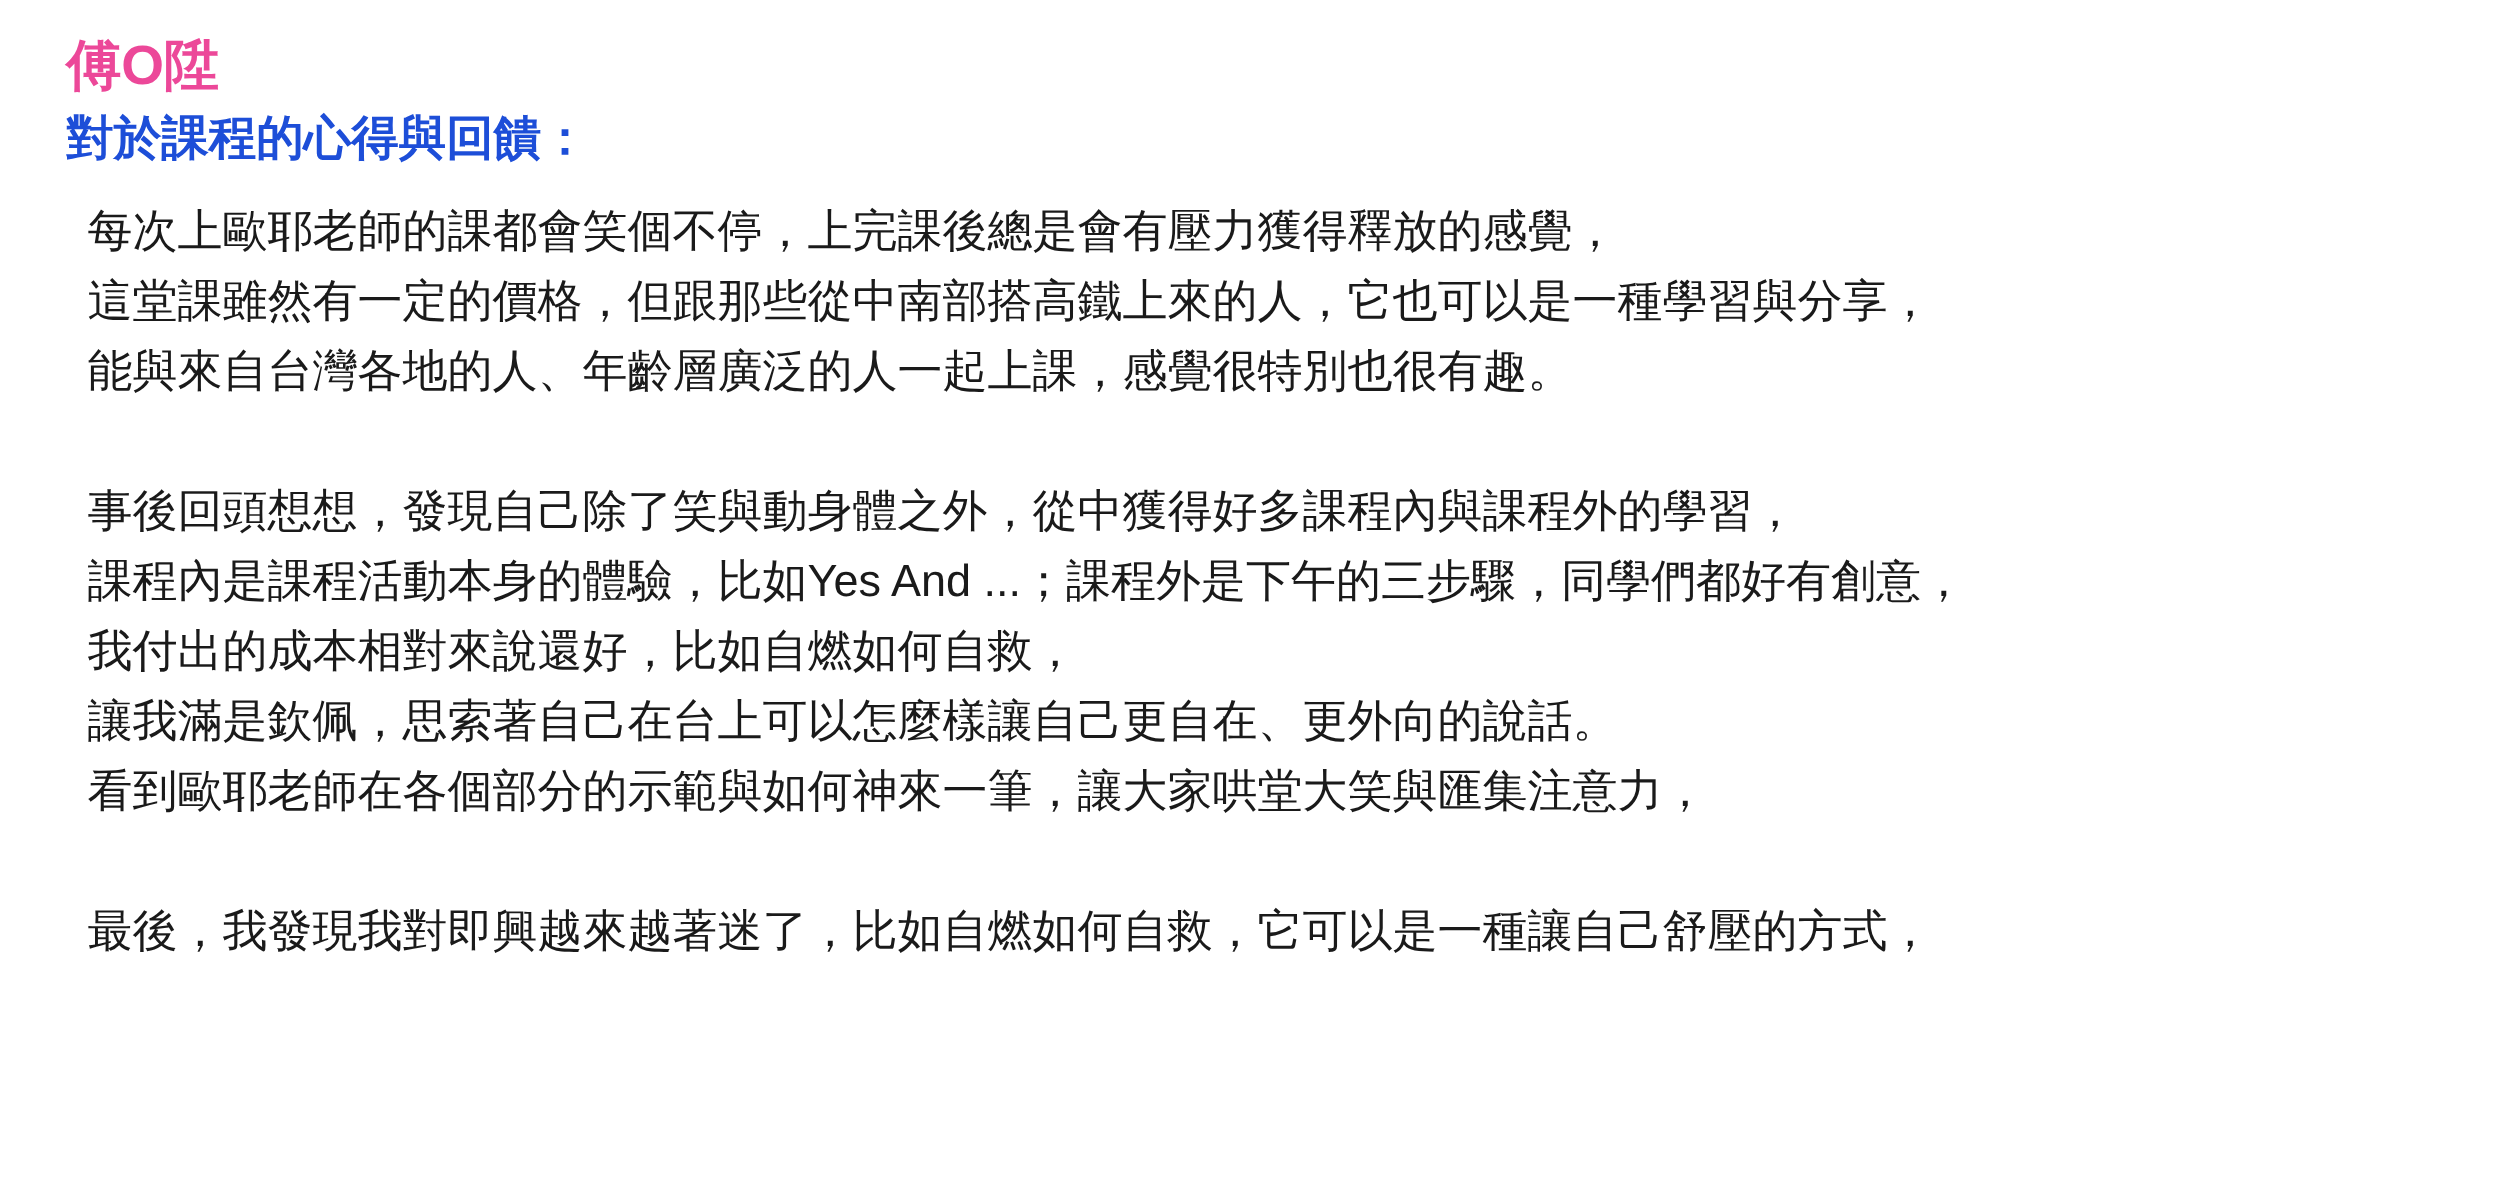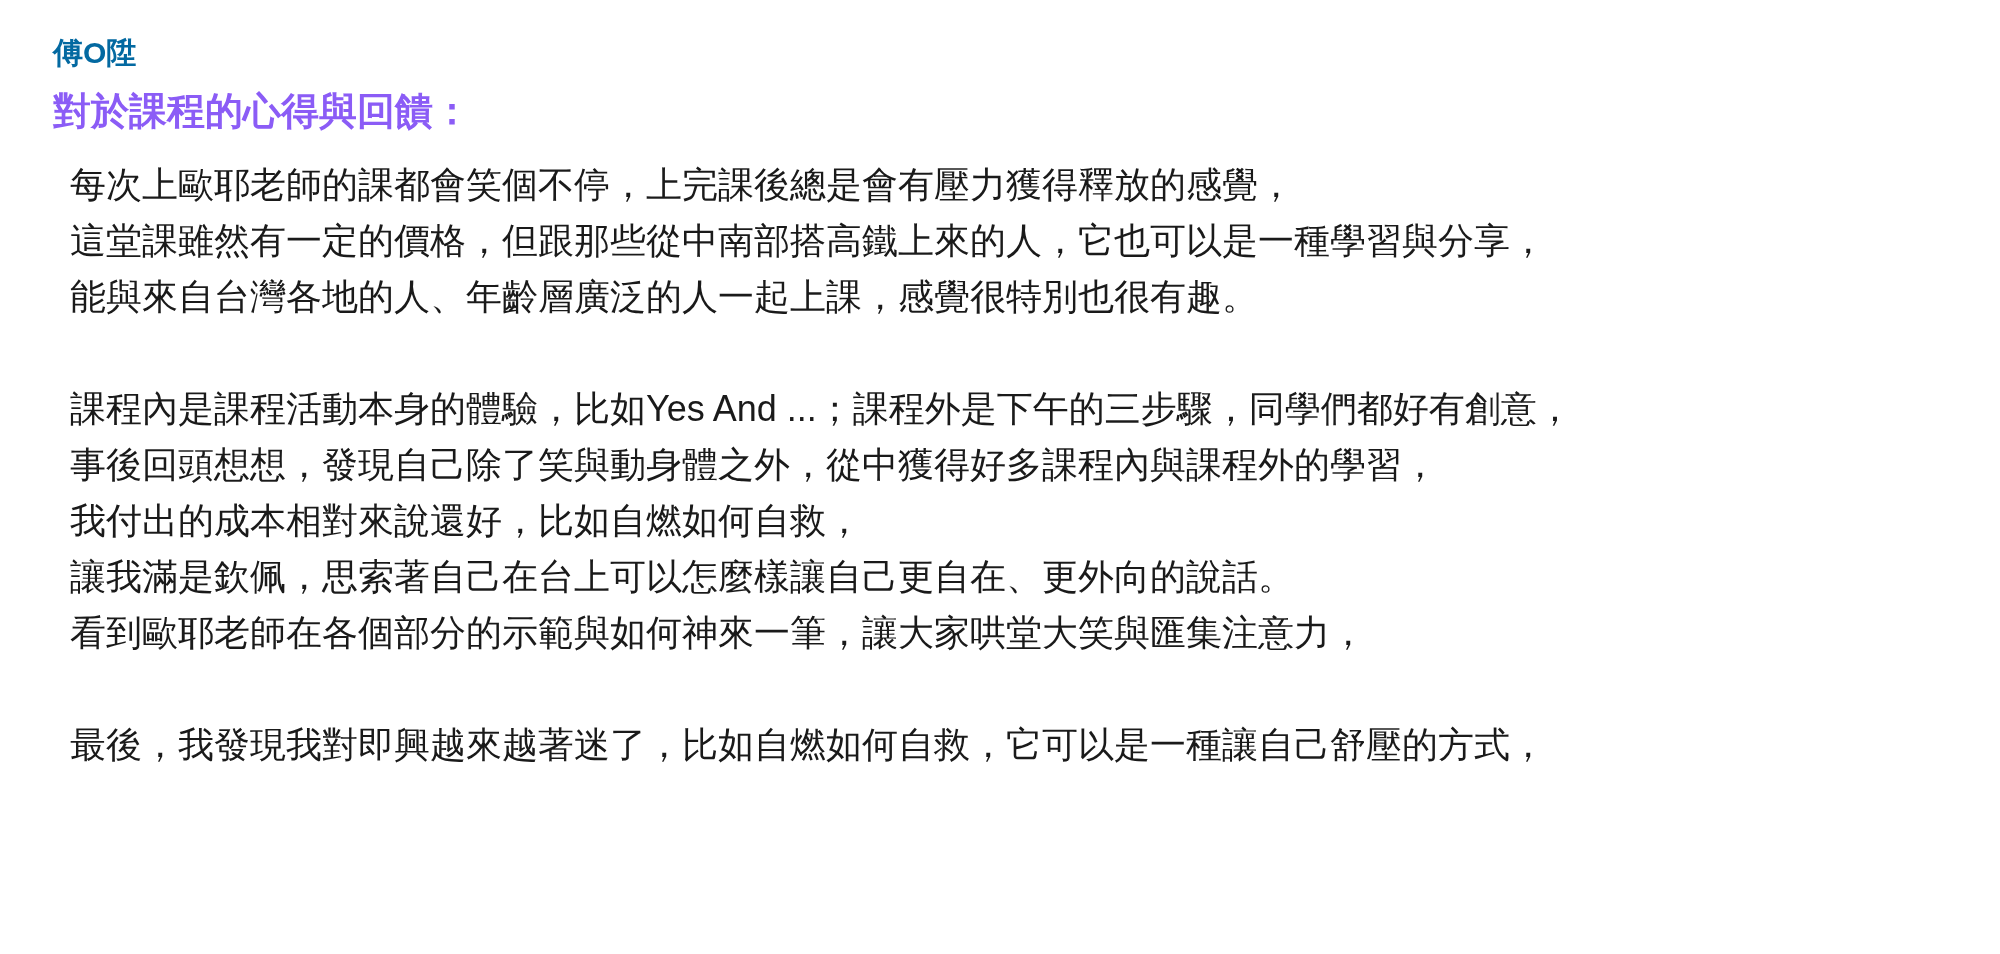--- a/index.html
+++ b/index.html
@@ -12,24 +12,24 @@
     width: 2000px;
     height: 954px;
     box-sizing: border-box;
     background: #ffffff;
     padding: 24px 40px 0 53px;
     overflow: hidden;
     font-family: "Liberation Sans", "DejaVu Sans", sans-serif;
   }
   .author {
     margin: 0;
-    font-size: 30px;
+    font-size: 44px;
     line-height: 58px;
     font-weight: 700;
-    color: #0369a1;
+    color: #ec4899;
     font-family: "Liberation Sans", "DejaVu Sans", sans-serif;
     white-space: nowrap;
   }
   .heading {
     margin: 0;
     font-size: 38px;
     line-height: 58px;
     font-weight: 700;
     font-family: "Liberation Serif", "DejaVu Serif", serif;
     white-space: nowrap;
@@ -48,31 +48,31 @@
     font-family: "Liberation Sans", "DejaVu Sans", sans-serif;
   }
 </style>
 </head>
 <body>
 
 <div class="page" style="background: rgb(255, 255, 255);">
 
   <h1 class="author">傅O陞</h1>
 
-  <h2 class="heading" style="color: #8b5cf6;">對於課程的心得與回饋：</h2>
+  <h2 class="heading" style="color: #1d4ed8;">對於課程的心得與回饋：</h2>
 
   <div class="paragraph">
     <div class="line">每次上歐耶老師的課都會笑個不停，上完課後總是會有壓力獲得釋放的感覺，</div>
     <div class="line">這堂課雖然有一定的價格，但跟那些從中南部搭高鐵上來的人，它也可以是一種學習與分享，</div>
     <div class="line">能與來自台灣各地的人、年齡層廣泛的人一起上課，感覺很特別也很有趣。</div>
   </div>
 
   <div class="paragraph">
+    <div class="line">事後回頭想想，發現自己除了笑與動身體之外，從中獲得好多課程內與課程外的學習，</div>
     <div class="line">課程內是課程活動本身的體驗，比如Yes And ...；課程外是下午的三步驟，同學們都好有創意，</div>
-    <div class="line">事後回頭想想，發現自己除了笑與動身體之外，從中獲得好多課程內與課程外的學習，</div>
     <div class="line">我付出的成本相對來說還好，比如自燃如何自救，</div>
     <div class="line">讓我滿是欽佩，思索著自己在台上可以怎麼樣讓自己更自在、更外向的說話。</div>
     <div class="line">看到歐耶老師在各個部分的示範與如何神來一筆，讓大家哄堂大笑與匯集注意力，</div>
   </div>
 
   <div class="paragraph">
     <div class="line">最後，我發現我對即興越來越著迷了，比如自燃如何自救，它可以是一種讓自己舒壓的方式，</div>
   </div>
 
 </div>

